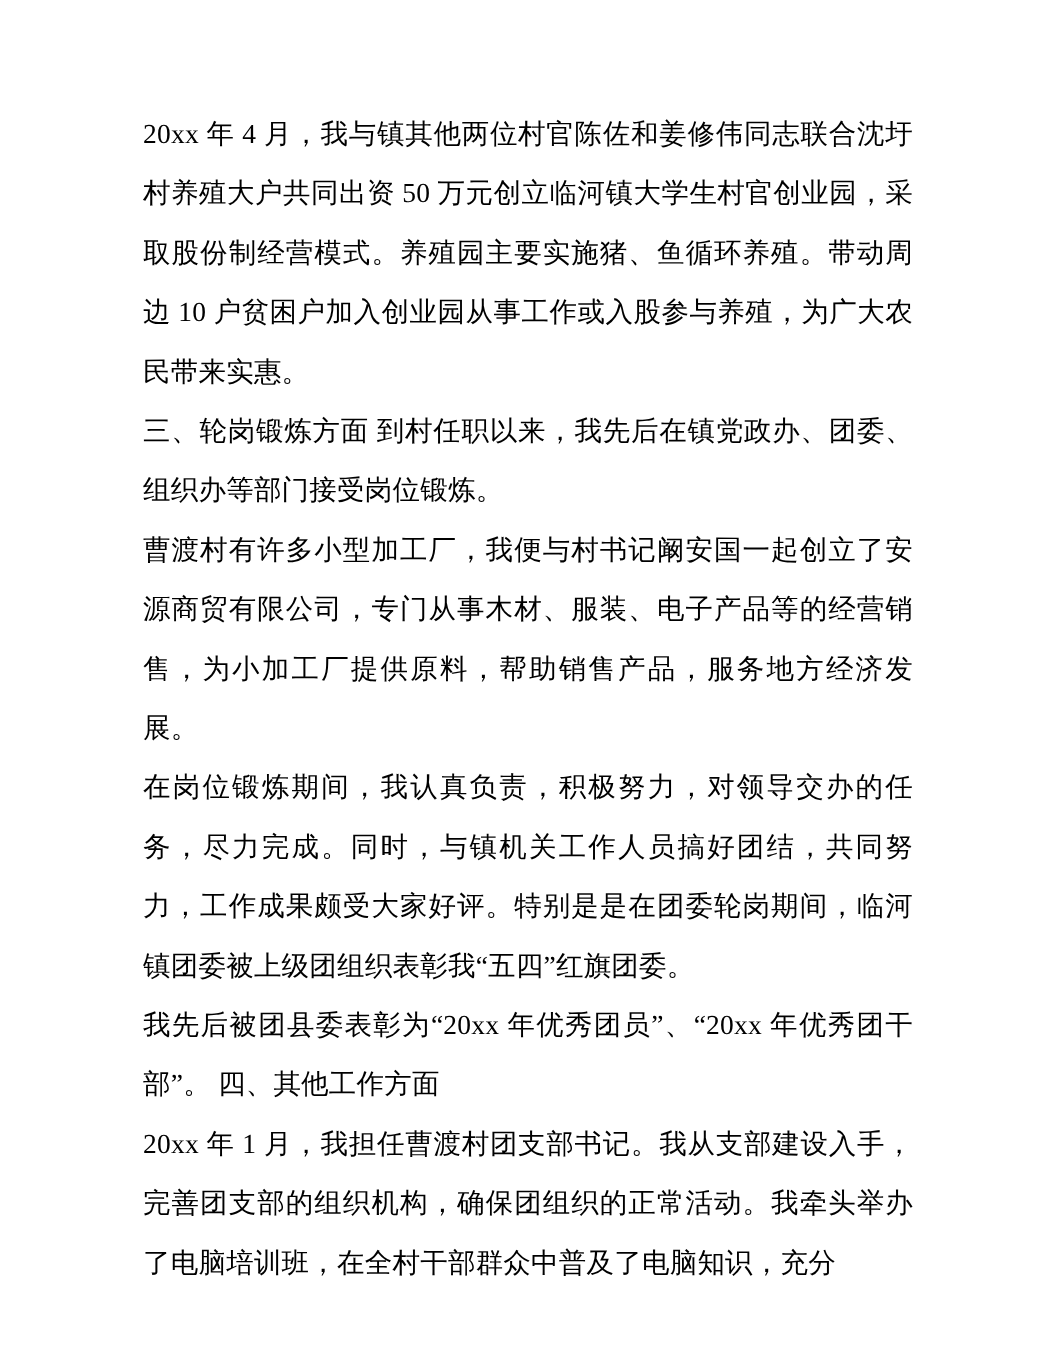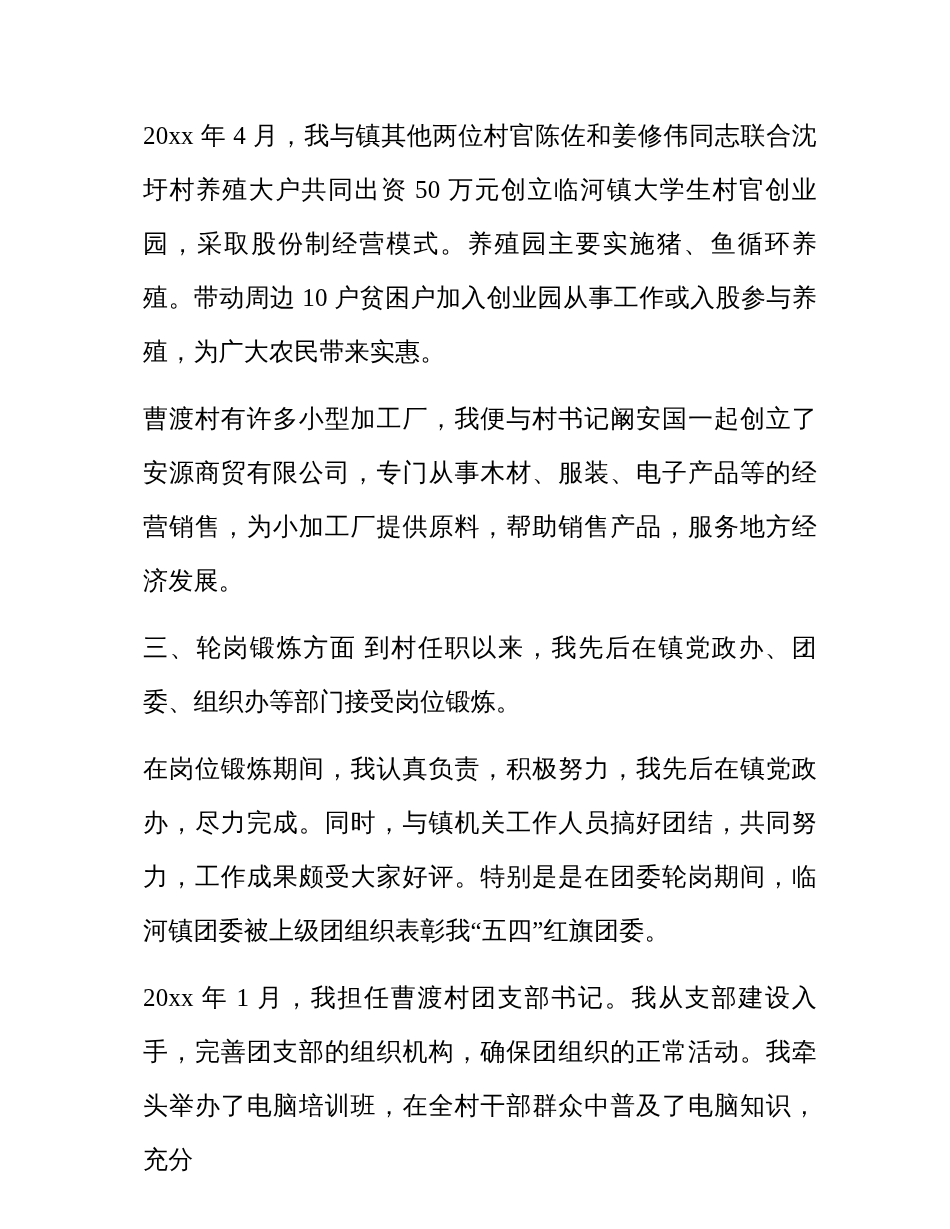--- a/index.html
+++ b/index.html
@@ -23,32 +23,33 @@
     position: relative;
   }
   .doc-body {
     font-size: 25px;
     line-height: 54px;
     text-align: justify;
     text-justify: inter-ideograph;
     letter-spacing: 0.2px;
   }
   .para {
-    margin: 13px;
+    margin: 0;
     padding: 0;
     text-indent: 0;
   }
   .para + .para {
     margin-top: 0px;
   }
 </style>
 </head>
 <body>
 
 <div class="page">
   <div class="doc-body">
     <p class="para">20xx 年 4 月，我与镇其他两位村官陈佐和姜修伟同志联合沈圩村养殖大户共同出资 50 万元创立临河镇大学生村官创业园，采取股份制经营模式。养殖园主要实施猪、鱼循环养殖。带动周边 10 户贫困户加入创业园从事工作或入股参与养殖，为广大农民带来实惠。</p>
+    <p class="para">三、轮岗锻炼方面 到村任职以来，我先后在镇党政办、团委、组织办等部门接受岗位锻炼。</p>
     <p class="para">曹渡村有许多小型加工厂，我便与村书记阚安国一起创立了安源商贸有限公司，专门从事木材、服装、电子产品等的经营销售，为小加工厂提供原料，帮助销售产品，服务地方经济发展。</p>
-    <p class="para">三、轮岗锻炼方面 到村任职以来，我先后在镇党政办、团委、组织办等部门接受岗位锻炼。</p>
-    <p class="para">在岗位锻炼期间，我认真负责，积极努力，我先后在镇党政办，尽力完成。同时，与镇机关工作人员搞好团结，共同努力，工作成果颇受大家好评。特别是是在团委轮岗期间，临河镇团委被上级团组织表彰我“五四”红旗团委。</p>
+    <p class="para">在岗位锻炼期间，我认真负责，积极努力，对领导交办的任务，尽力完成。同时，与镇机关工作人员搞好团结，共同努力，工作成果颇受大家好评。特别是是在团委轮岗期间，临河镇团委被上级团组织表彰我“五四”红旗团委。</p>
+    <p class="para">我先后被团县委表彰为“20xx 年优秀团员”、“20xx 年优秀团干部”。 四、其他工作方面</p>
     <p class="para">20xx 年 1 月，我担任曹渡村团支部书记。我从支部建设入手，完善团支部的组织机构，确保团组织的正常活动。我牵头举办了电脑培训班，在全村干部群众中普及了电脑知识，充分</p>
   </div>
 </div>
 
 </body></html>

